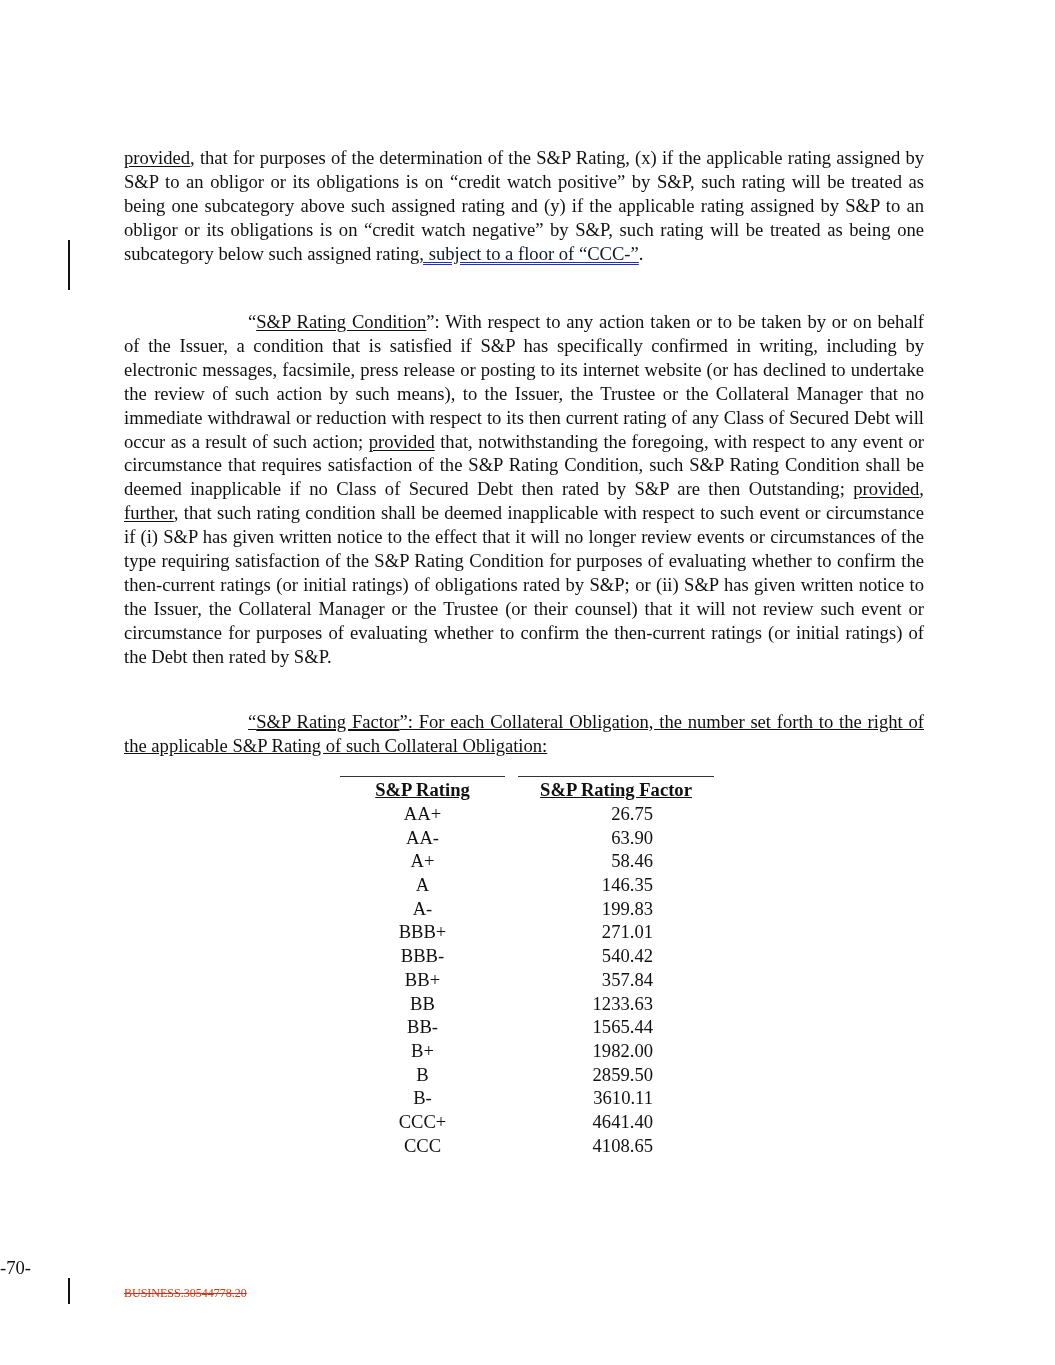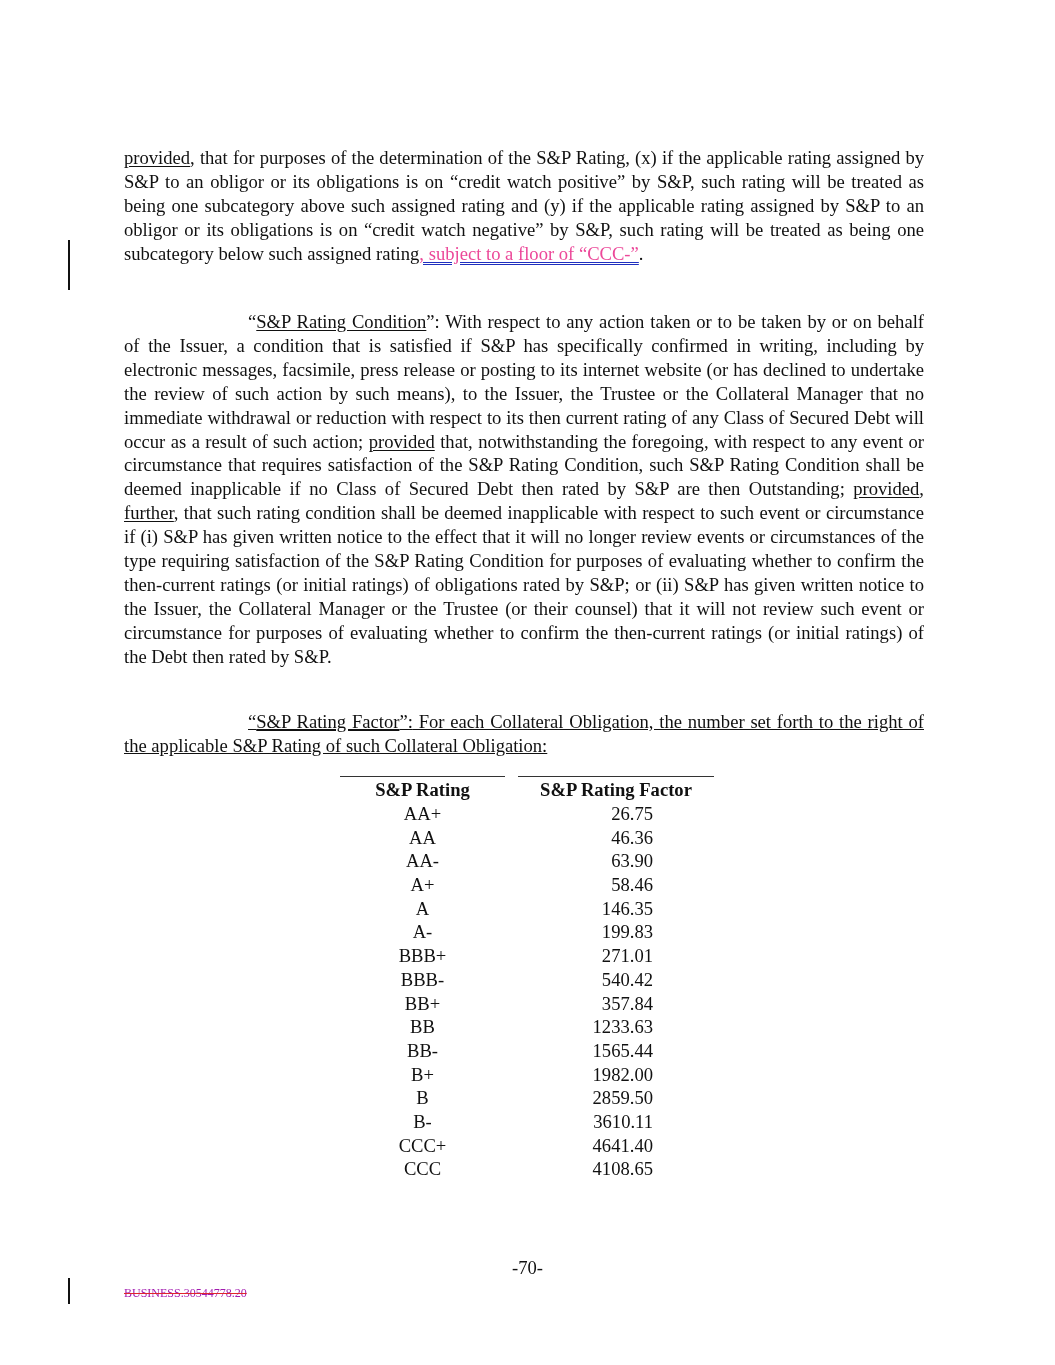--- a/index.html
+++ b/index.html
@@ -3,32 +3,32 @@
 <meta charset="utf-8">
 <style>
   html, body { margin: 0; padding: 0; background: #ffffff; }
   body { width: 1055px; height: 1365px; position: relative; overflow: hidden;
          font-family: "Liberation Serif", "DejaVu Serif", serif; color: #111; }
   .page { position: absolute; left: 0; top: 0; width: 1055px; height: 1365px; }
   .para { position: absolute; left: 124px; width: 800px; font-size: 18.6px; line-height: 23.9px;
           text-align: justify; text-align-last: left; }
   .indent { text-indent: 124px; }
   .u { text-decoration: underline; text-underline-offset: 2px; }
-  .ins { color: #ec4899; text-decoration: underline double; text-decoration-color: #1f2fbf; text-underline-offset: 2px; }
+  .ins { color: #0f172a; text-decoration: underline double; text-decoration-color: #1f2fbf; text-underline-offset: 2px; }
   .changebar { position: absolute; left: 68px; width: 2px; background: #111; }
   .table { position: absolute; left: 340px; top: 776px; width: 375px; font-size: 18.6px; }
   .thead { display: flex; height: 26px; }
-  .th { font-weight: bold; border-top: 1px solid #333; line-height: 26px; }
+  .th { font-weight: bold; border-top: 1px solid #333; line-height: 26px; text-decoration: underline; }
   .th1 { width: 165px; text-align: center; }
   .th2 { width: 196px; margin-left: 13px; text-align: center; }
   .row { display: flex; height: 23.7px; line-height: 23.7px; }
   .c1 { width: 165px; text-align: center; }
   .c2 { width: 135px; margin-left: 13px; text-align: right; }
-  .pagenum { position: absolute; left: 0; width: 1055px; top: 1257px; text-align: center; font-size: 18.6px; }
-  .footer-id { position: absolute; left: 124px; top: 1286px; font-size: 12px; color: #a21caf;
+  .pagenum { position: absolute; left: 0; width: 1055px; top: 1257px; font-size: 18.6px; }
+  .footer-id { position: absolute; left: 124px; top: 1286px; font-size: 12px; color: #c2410c;
                text-decoration: line-through; text-decoration-color: #e0262b; }
 </style>
 </head>
 <body>
 
 <div class="page">
 
   <div class="changebar" style="top:240px;height:50px;"></div>
 
   <p class="para" style="top:146px;margin:0;"><span class="u">provided</span><span>, that for purposes of the determination of the S&amp;P Rating, (x) if the applicable rating assigned by S&amp;P to an obligor or its obligations is on “credit watch positive” by S&amp;P, such rating will be treated as being one subcategory above such assigned rating and (y) if the applicable rating assigned by S&amp;P to an obligor or its obligations is on “credit watch negative” by S&amp;P, such rating will be treated as being one subcategory below such assigned rating</span><span class="ins">, subject to a floor of “CCC-”</span><span>.</span></p>
@@ -39,24 +39,20 @@
 
   <div class="table">
     <div class="thead">
       <div class="th th1">S&amp;P Rating</div>
       <div class="th th2">S&amp;P Rating Factor</div>
     </div>
     <div id="tbody">
         <div class="row">
           <div class="c1">AA+</div>
           <div class="c2">26.75</div>
-        </div>
-        <div class="row">
-          <div class="c1">AA</div>
-          <div class="c2">46.36</div>
         </div>
         <div class="row">
           <div class="c1">AA-</div>
           <div class="c2">63.90</div>
         </div>
         <div class="row">
           <div class="c1">A+</div>
           <div class="c2">58.46</div>
         </div>
         <div class="row">

